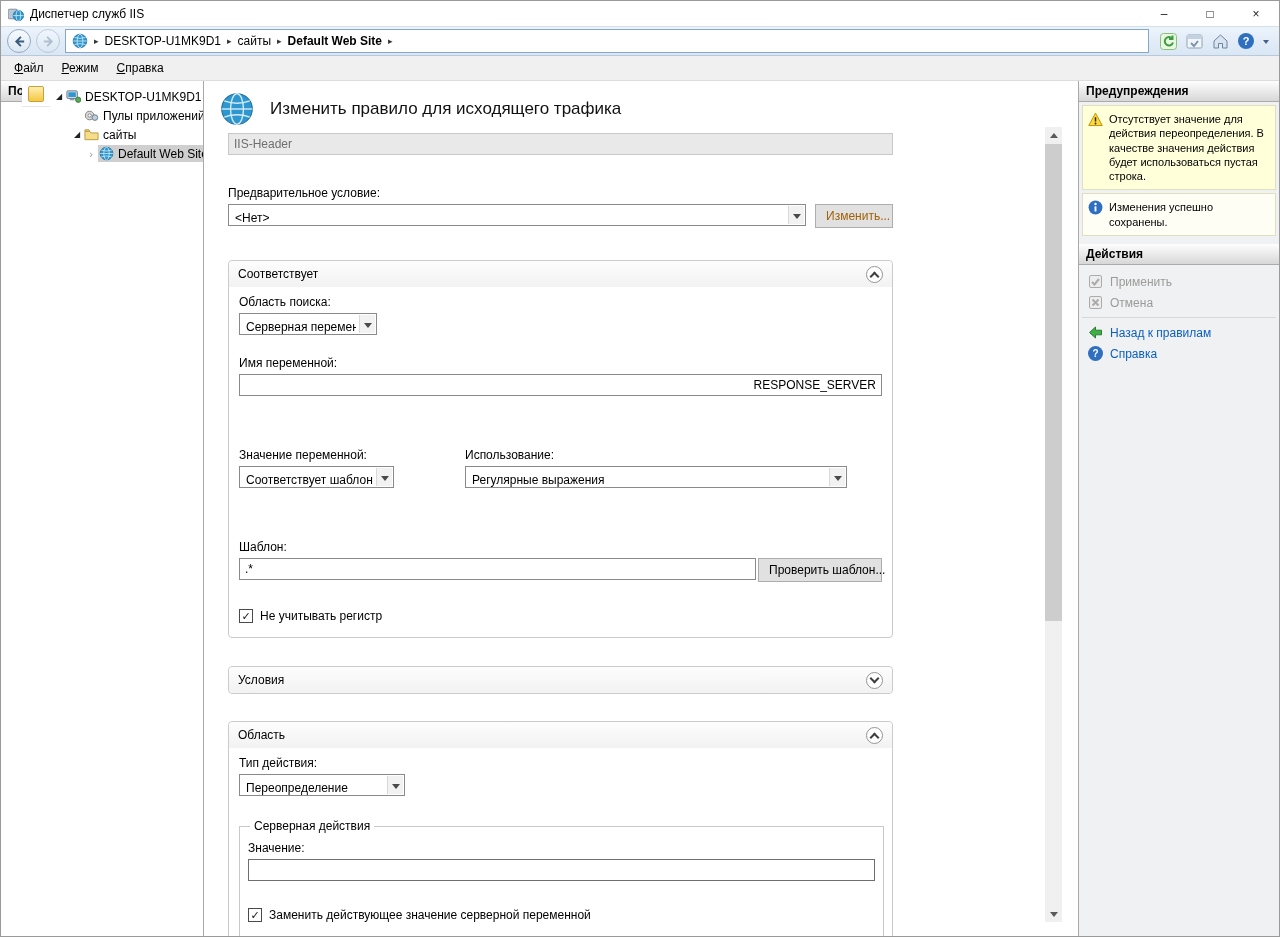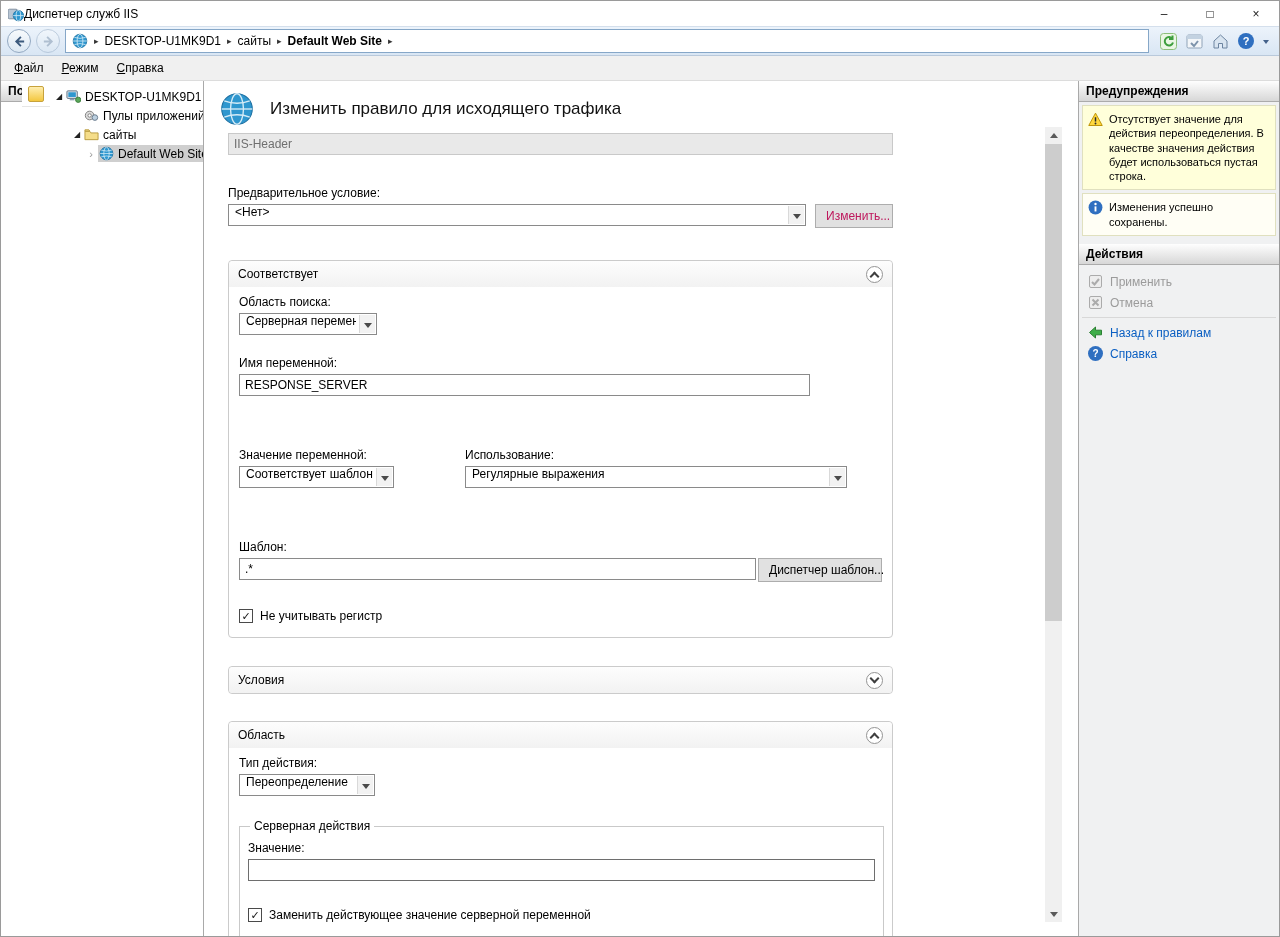--- a/index.html
+++ b/index.html
@@ -2,21 +2,21 @@
 <html><head>
 <meta charset="utf-8">
 <style>
 *{box-sizing:border-box;margin:0;padding:0}
 html,body{width:1280px;height:937px}
 body{font-family:"Liberation Sans","DejaVu Sans",sans-serif;font-size:12px;color:#000;background:#fff;overflow:hidden}
 .window{width:1280px;height:937px;display:flex;flex-direction:column;border:1px solid #9a9a9a;background:#fff}
 
 
 .titlebar{height:25px;flex:0 0 25px;display:flex;align-items:center;background:#fff;padding-left:7px}
-.title-text{}
+.title-text{margin-left:6px}
 .win-controls{margin-left:auto;display:flex;height:100%}
 .win-btn{width:46px;display:flex;align-items:center;justify-content:center;color:#222;font-size:12px}
 
 
 .addressbar{height:30px;flex:0 0 30px;display:flex;align-items:center;gap:5px;padding:0 10px 0 6px;background:linear-gradient(#ecf3fb,#d9e6f4);border-top:1px solid #d4dfec;border-bottom:1px solid #b9c9db}
 .nav-btn{width:24px;height:24px;flex:0 0 24px;border-radius:50%;display:flex;align-items:center;justify-content:center;border:1px solid #93a9c2;background:linear-gradient(#f7fafd,#dce8f3)}
 .nav-btn.fwd{opacity:.5}
 .breadcrumb{flex:1;height:24px;background:#fff;border:1px solid #86a7c8;display:flex;align-items:center;padding:0 6px;gap:6px;overflow:hidden}
 .crumb{white-space:nowrap}
 .crumb-current{font-weight:bold}
@@ -49,26 +49,26 @@
 
 
 .main{flex:1;background:#fff;position:relative;min-width:0;overflow:hidden}
 .page-head{display:flex;align-items:center;height:46px;padding:10px 0 0 16px}
 .pg-globe{width:34px;height:34px;flex:0 0 34px}
 .page-title{font-size:17px;margin-left:16px;color:#111}
 .form{padding:6px 0 0 24px;width:689px}
 .lbl{display:block;margin-bottom:4px}
 .tb{height:22px;border:1px solid #8a8a8a;background:#fff;font:inherit;padding:0 5px}
 .tb-disabled{background:#e9e9e9;border-color:#c9c9c9;color:#6f6f6f}
-.combo{height:22px;border:1px solid #8a8a8a;background:#fff;position:relative;display:flex;align-items:flex-start;padding:0 20px 0 6px;cursor:default}
+.combo{height:22px;border:1px solid #8a8a8a;background:#fff;position:relative;display:flex;align-items:flex-end;padding:0 20px 0 6px;cursor:default}
 .combo .txt{white-space:nowrap;overflow:hidden}
 .combo-btn{position:absolute;top:1px;right:1px;bottom:1px;width:16px;background:#f2f2f2;border-left:1px solid #d9d9d9;display:flex;align-items:flex-start;justify-content:center}
 .combo-btn::after{content:"";width:0;height:0;border:4px solid transparent;border-top:5px solid #4a4a4a;margin-top:8px}
 .btn{height:24px;background:#e1e1e1;border:1px solid #adadad;font:inherit;padding:0 10px;white-space:nowrap}
-.btn-disabled{color:#be185d}
+.btn-disabled{color:#a16207}
 .section{width:665px;border:1px solid #cbcbcb;border-radius:4px;background:#fff}
 .sec-head{display:flex;align-items:center;height:26px;padding:0 9px;background:linear-gradient(#fdfdfd,#f2f2f2);border-radius:4px 4px 0 0}
 .sec-body{padding:8px 10px 14px}
 .round-btn{margin-left:auto;width:17px;height:17px;border:1px solid #949494;border-radius:50%;background:#fff;display:flex;align-items:center;justify-content:center}
 .chev{width:7px;height:7px;border-left:2px solid #3f3f3f;border-bottom:2px solid #3f3f3f}
 .chev.up{transform:rotate(135deg);margin-top:4px}
 .chev.down{transform:rotate(-45deg);margin-top:-3px}
 .chkrow{display:flex;align-items:center;gap:7px}
 .chk{width:14px;height:14px;flex:0 0 14px;border:1px solid #4a4a4a;background:#fff;display:flex;align-items:center;justify-content:center;font-size:11px;line-height:1;color:#111}
 fieldset{border:1px solid #c9c9c9;padding:8px 8px 16px}
@@ -251,21 +251,21 @@
               </span>
           </div>
           <div class="sec-body">
             <label class="lbl">Область поиска:</label>
             <div class="combo" style="width:138px">
               <span class="txt">Серверная переменн</span>
               <span class="combo-btn"></span>
             </div>
 
             <label class="lbl" style="margin-top:21px">Имя переменной:</label>
-            <input class="tb" style="width: 571px;" value="RESPONSE_SERVER">
+            <input class="tb" style="width: 643px; text-align: right;" value="RESPONSE_SERVER">
 
             <div style="display:flex;margin-top:52px">
               <div style="width:226px">
                 <label class="lbl">Значение переменной:</label>
                 <div class="combo" style="width:155px">
                   <span class="txt">Соответствует шаблону</span>
                   <span class="combo-btn"></span>
                 </div>
               </div>
               <div style="flex:1">
@@ -273,21 +273,21 @@
                 <div class="combo" style="width:382px">
                   <span class="txt">Регулярные выражения</span>
                   <span class="combo-btn"></span>
                 </div>
               </div>
             </div>
 
             <label class="lbl" style="margin-top:52px">Шаблон:</label>
             <div style="display:flex;align-items:flex-start;gap:2px">
               <input class="tb" style="width: 517px;" value=".*">
-              <button class="btn" style="width:124px">Диспетчер шаблон...</button>
+              <button class="btn" style="width:124px">Проверить шаблон...</button>
             </div>
 
             <div class="chkrow" style="margin-top:27px">
               <span class="chk">✓</span>
               <span>Не учитывать регистр</span>
             </div>
           </div>
         </div>
 
         
@@ -303,21 +303,21 @@
         
         <div class="section" style="margin-top:27px">
           <div class="sec-head">
             <span>Область</span>
             <span class="round-btn">
                 <span class="chev up"></span>
               </span>
           </div>
           <div class="sec-body">
             <label class="lbl">Тип действия:</label>
-            <div class="combo" style="width:136px">
+            <div class="combo" style="width:166px">
               <span class="txt">Переопределение</span>
               <span class="combo-btn"></span>
             </div>
 
             <fieldset style="margin-top:23px;width:643px">
               <legend>Серверная действия</legend>
               <label class="lbl">Значение:</label>
               <input class="tb" style="width: 627px; border-color: rgb(110, 110, 110);" value="">
               <div class="chkrow" style="margin-top:27px">
                 <span class="chk">✓</span>

